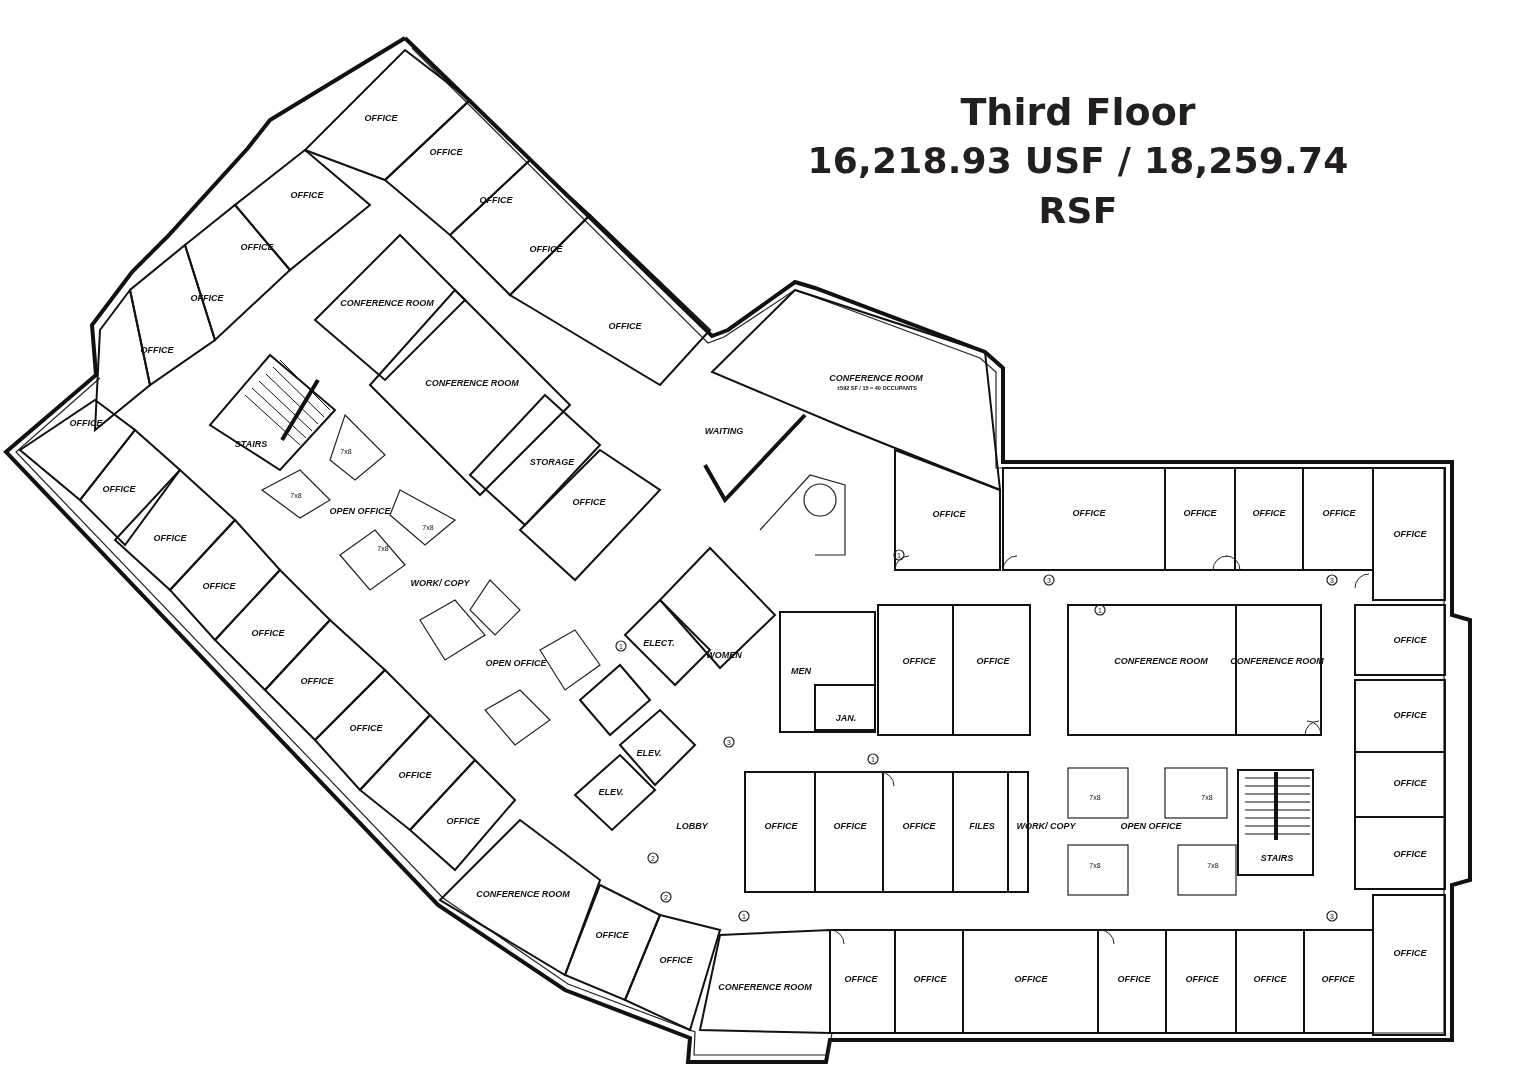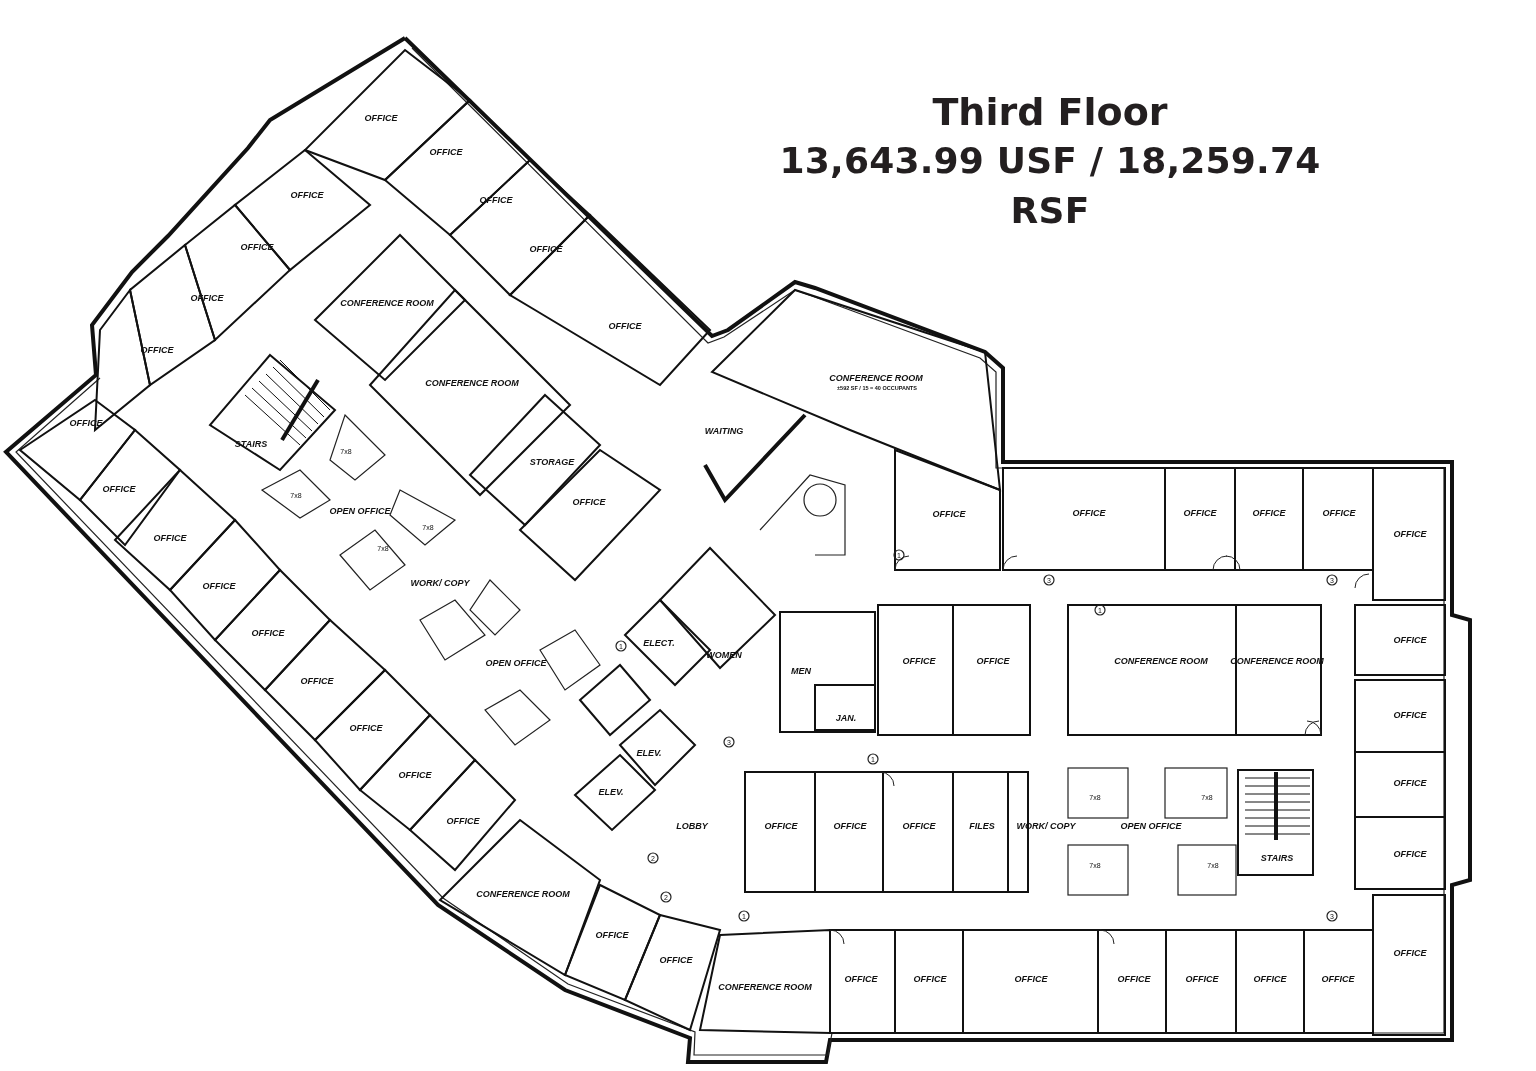--- a/index.html
+++ b/index.html
@@ -1,35 +1,35 @@
 <!DOCTYPE html>
 <html><head>
 <meta charset="utf-8">
 <style>
   html,body{margin:0;padding:0;background:#fff;}
   body{width:1536px;height:1071px;position:relative;overflow:hidden;font-family:"DejaVu Sans",sans-serif;}
-  .title{position:absolute;left:760px;top:88px;width:580px;text-align:center;color:#231f20;font-weight:bold;font-family:"DejaVu Sans",sans-serif;}
+  .title{position:absolute;left:788px;top:88px;width:580px;text-align:center;color:#231f20;font-weight:bold;font-family:"DejaVu Sans",sans-serif;}
   .title .t1{font-size:38px;line-height:48px;}
   .title .t2{font-size:36px;line-height:50px;letter-spacing:0.2px;}
   svg{position:absolute;left:0;top:0;}
   .wall{fill:none;stroke:#111;stroke-width:2;}
   .wallb{fill:none;stroke:#111;stroke-width:4;}
   .thin{fill:none;stroke:#222;stroke-width:1.2;}
   .door{fill:none;stroke:#222;stroke-width:1;}
   .lbl{font-family:"Liberation Sans",sans-serif;font-style:italic;font-weight:bold;font-size:9px;fill:#111;text-anchor:middle;}
   .lblsm{font-family:"Liberation Sans",sans-serif;font-weight:bold;font-size:5.5px;fill:#111;text-anchor:middle;}
   .tag{font-family:"Liberation Sans",sans-serif;font-size:7px;fill:#111;text-anchor:middle;}
   .stair{stroke:#111;stroke-width:1;}
 </style>
 </head>
 <body>
 
 <div class="title">
   <div class="t1">Third Floor</div>
-  <div class="t2">13,643.99 USF / 18,259.74 RSF</div>
+  <div class="t2">16,218.93 USF / 18,259.74 RSF</div>
 </div>
 
 <svg width="1536" height="1071" viewBox="0 0 1536 1071">
 
   <g>
 
     <polyline class="wallb" points="405,38 712,336 728,330 795,282 815,288 985,352 1003,368 1003,462 1030,462 1452,462 1452,615 1470,620 1470,880 1452,885 1452,1040 830,1040 826,1062 688,1062 690,1038 565,990 438,905 6,452 96,375 92,325 132,272 168,236 248,148 270,120 405,38"></polyline>
     <polyline class="thin" points="412,48 708,343 724,337 795,290 812,296 980,358 996,372 996,468 1444,468 1444,1033 832,1033 828,1055 694,1055 695,1032 568,984 443,898 16,452 100,378"></polyline>
   </g>
 

